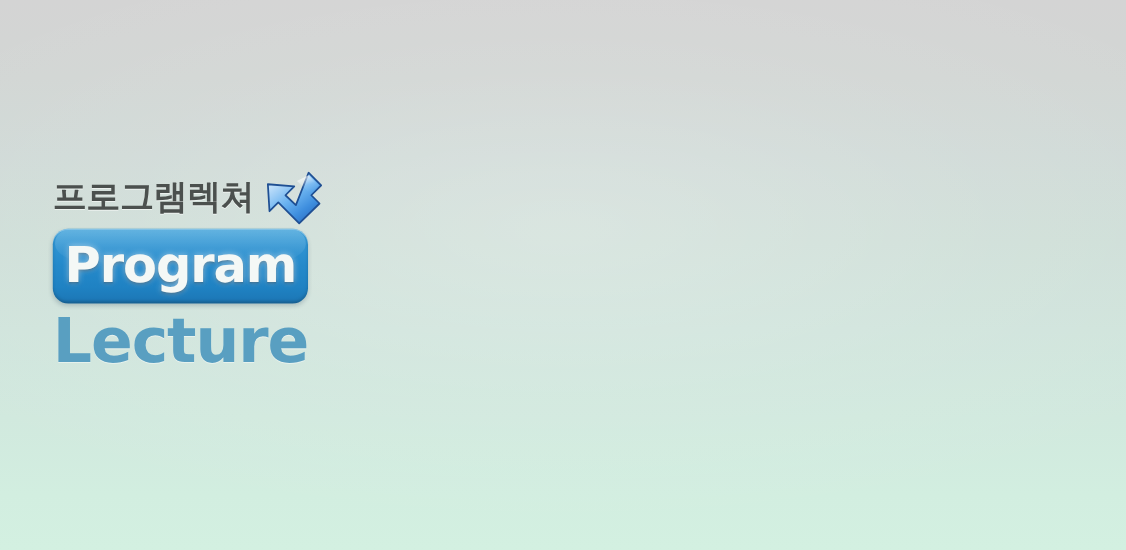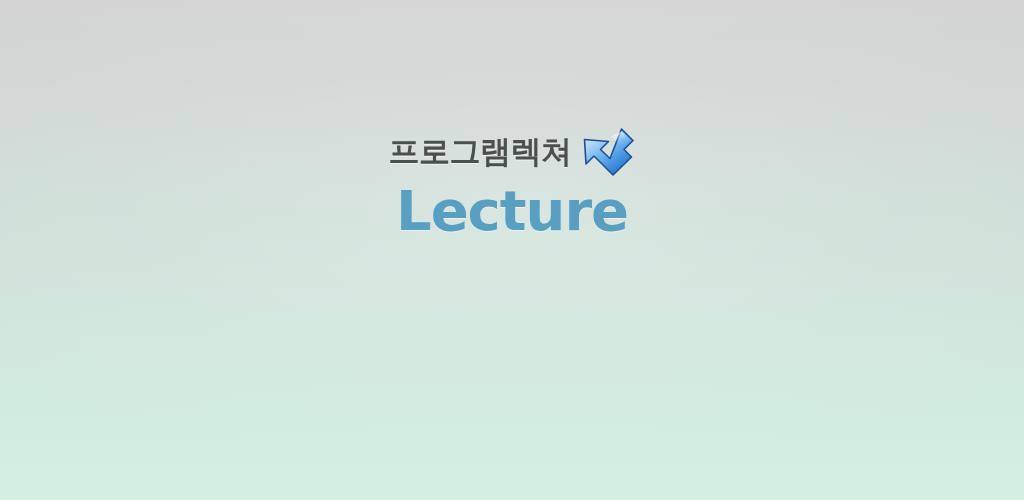--- a/index.html
+++ b/index.html
@@ -43,25 +43,26 @@
     background: radial-gradient(ellipse 70% 55% at 50% 42%,
                 rgba(255,255,255,0.22) 0%,
                 rgba(255,255,255,0.07) 55%,
                 rgba(255,255,255,0) 100%);
   }
 
   
   #logo-block {
     position:absolute;
     left:0; right:0;
-    top:128px;
+    top:156px;
     display:flex;
     flex-direction:column;
-    align-items:center;
+    align-items:flex-start;
     z-index:3;
+    padding-left:48px;
   }
 
   
   .subtitle-row {
     display:flex;
     align-items:flex-start;
     justify-content:center;
     height:48px;
   }
 
@@ -180,17 +181,20 @@
             </linearGradient>
           </defs>
 
           <path d="M41.5 5.0 L53.0 16.5 L44.0 25.5 L51.5 33.0 L33.0 51.0 L14.0 32.0
                    L6.0 40.0 L4.5 15.5 L28.5 17.5 L20.5 25.5 L30.0 34.5 Z" fill="url(#arrowGrad)" stroke="#1f4f93" stroke-width="1.6" stroke-linejoin="round"></path>
           <path d="M41.5 7.4 L50.6 16.5 L43.0 24.2 L31.0 12.6 Z" fill="url(#arrowShine)"></path>
         </svg>
       </span>
     </div>
 
+    <div class="program-button">
+      <span class="program-label">Program</span>
+    </div>
 
     <div class="lecture-label">Lecture</div>
 
   </div>
 </div>
 
 </body></html>

